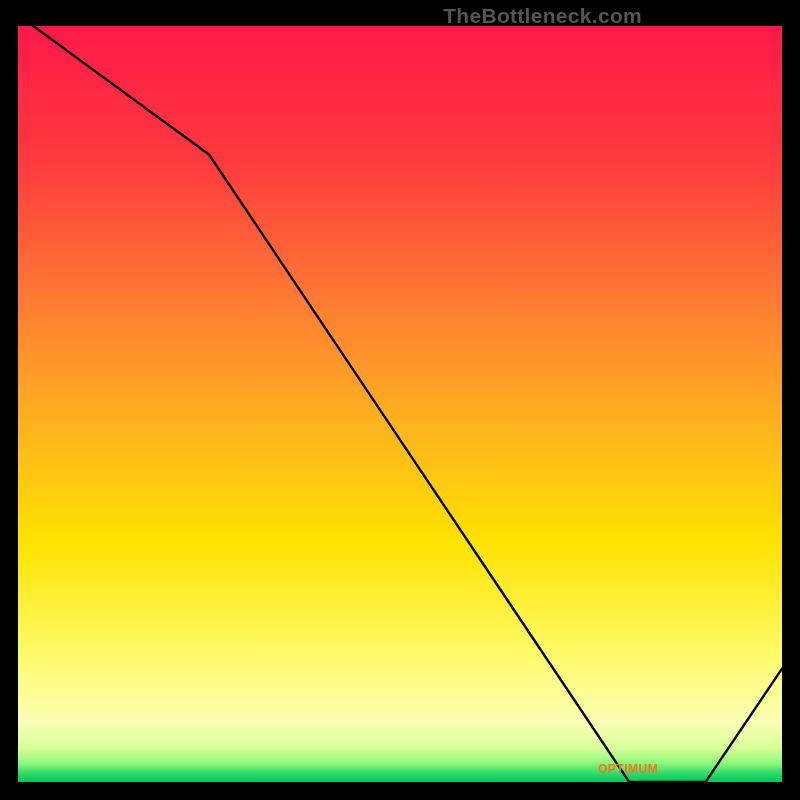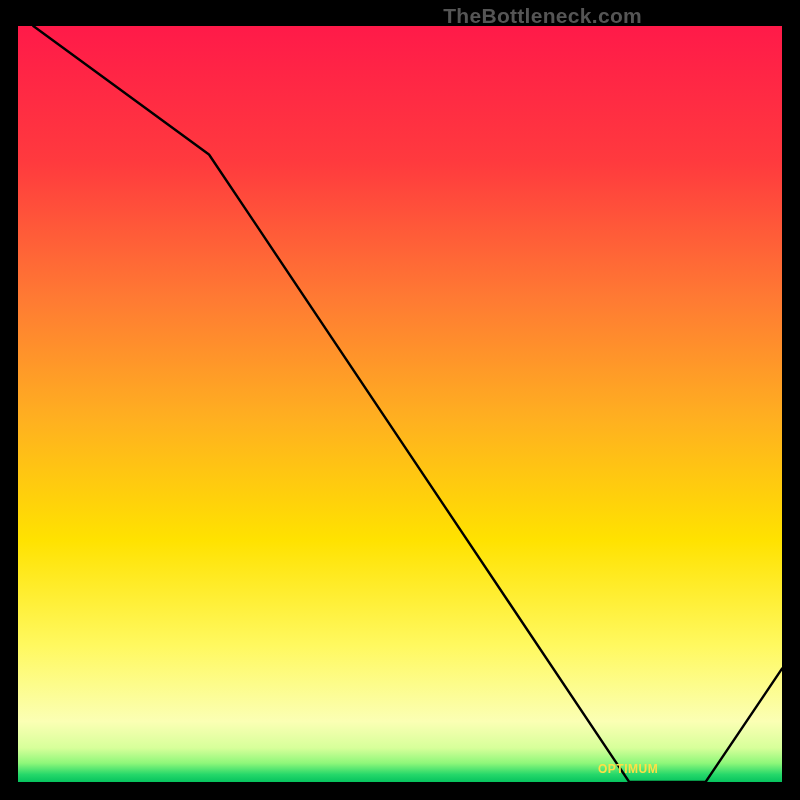--- a/index.html
+++ b/index.html
@@ -26,21 +26,21 @@
     top: 26px;
     width: 764px;
     height: 756px;
   }
   .plot svg { width: 100%; height: 100%; display: block; }
   .optimum {
     position: absolute;
     font-family: Arial, Helvetica, sans-serif;
     font-size: 12px;
     font-weight: 700;
-    color: #fde047;
+    color: #f97316;
     letter-spacing: 0.5px;
     white-space: nowrap;
   }
 </style>
 </head>
 <body>
 
 <div class="frame">
 
   <div class="watermark">TheBottleneck.com</div>

